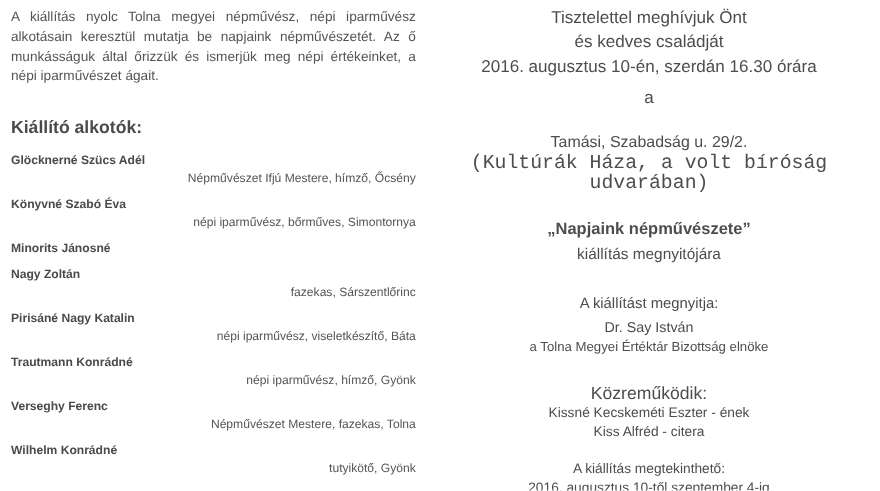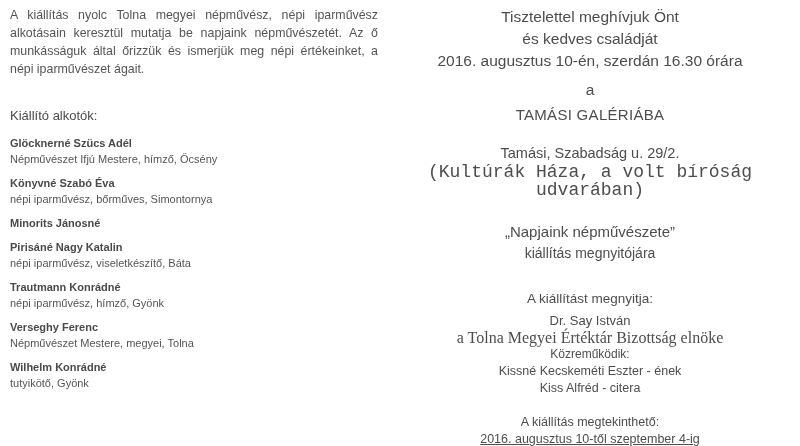--- a/index.html
+++ b/index.html
@@ -10,43 +10,43 @@
       position: relative;
     }
     .left {
       position: absolute; left: 10px; top: 6px; width: 368px;
     }
     .intro {
       font-size: 12.4px; line-height: 18px; text-align: justify;
       margin: 0; color: #555;
     }
     .exhib-heading {
-      margin-top: 30px; font-size: 13px; font-weight: normal; color: #4a4a4a;
+      margin-top: 30px; font-size: 16px; font-weight: bold; color: #4a4a4a;
     }
     .artists { margin-top: 13px; }
     .artist { margin-bottom: 9px; }
     .artist .name { font-size: 11px; font-weight: bold; line-height: 15px; color: #4a4a4a; }
-    .artist .desc { font-size: 11px; line-height: 16px; color: #555; }
+    .artist .desc { font-size: 11px; line-height: 16px; color: #555; text-align: right; }
 
     .right {
       position: absolute; left: 420px; top: 6px; width: 340px;
       text-align: center; color: #4d4d4d;
     }
     .invite { font-size: 15.5px; line-height: 22px; }
     .date { font-size: 15.5px; line-height: 22px; margin-top: 0; }
     .a-line { font-size: 15.5px; line-height: 22px; margin-top: 7px; }
     .gallery { font-size: 15px; line-height: 19px; letter-spacing: 0.3px; margin-top: 4px; }
     .address { font-size: 14.5px; line-height: 19px; margin-top: 20px; }
     .note { font-size: 18px; line-height: 18px; font-family: Liberation Mono, monospace; }
-    .title { font-size: 15px; font-weight: normal; line-height: 22px; margin-top: 22px; }
+    .title { font-size: 15px; font-weight: bold; line-height: 22px; margin-top: 22px; }
     .subtitle { font-size: 14px; line-height: 20px; }
     .opener-label { font-size: 13.5px; line-height: 20px; margin-top: 26px; }
     .opener-name { font-size: 13px; font-weight: normal; line-height: 18px; margin-top: 3px; }
-    .opener-role { font-size: 16px; line-height: 16px; font-family: Liberation Serif, serif; }
-    .perf-label { font-size: 12px; line-height: 17px; }
+    .opener-role { font-size: 12px; line-height: 16px; }
+    .perf-label { font-size: 16px; line-height: 17px; margin-top: 27px; }
     .perf { font-size: 12.5px; line-height: 17px; }
     .view-label { font-size: 12.5px; line-height: 17px; margin-top: 17px; }
     .view-dates { font-size: 12.5px; line-height: 17px; text-decoration: underline; }
   </style>
 </head>
 <body>
 
 <div class="left">
   <p class="intro">A kiállítás nyolc Tolna megyei népművész, népi iparművész alkotásain keresztül mutatja be napjaink népművészetét. Az ő munkásságuk által őrizzük és ismerjük meg népi értékeinket, a népi iparművészet ágait.</p>
   <div class="exhib-heading">Kiállító alkotók:</div>
@@ -56,44 +56,47 @@
       <div class="desc">Népművészet Ifjú Mestere, hímző, Őcsény</div>
     </div>
     <div class="artist">
       <div class="name">Könyvné Szabó Éva</div>
       <div class="desc">népi iparművész, bőrműves, Simontornya</div>
     </div>
     <div class="artist">
       <div class="name">Minorits Jánosné</div>
     </div>
     <div class="artist">
+      <div class="name">Nagy Zoltán</div>
+      <div class="desc">fazekas, Sárszentlőrinc</div>
+    </div>
+    <div class="artist">
       <div class="name">Pirisáné Nagy Katalin</div>
       <div class="desc">népi iparművész, viseletkészítő, Báta</div>
     </div>
     <div class="artist">
       <div class="name">Trautmann Konrádné</div>
       <div class="desc">népi iparművész,  hímző, Gyönk</div>
     </div>
     <div class="artist">
       <div class="name">Verseghy Ferenc</div>
-      <div class="desc">Népművészet Mestere, megyei, Tolna</div>
+      <div class="desc">Népművészet Mestere, fazekas, Tolna</div>
     </div>
     <div class="artist">
       <div class="name">Wilhelm Konrádné</div>
       <div class="desc">tutyikötő, Gyönk</div>
     </div>
   </div>
 </div>
 
 <div class="right">
   <div class="invite">Tisztelettel meghívjuk Önt</div>
   <div class="invite">és kedves családját</div>
   <div class="date">2016. augusztus 10-én, szerdán 16.30 órára</div>
   <div class="a-line">a</div>
-  <div class="gallery">TAMÁSI GALÉRIÁBA</div>
   <div class="address">Tamási, Szabadság u. 29/2.</div>
   <div class="note">(Kultúrák Háza, a volt bíróság udvarában)</div>
   <div class="title">„Napjaink népművészete”</div>
   <div class="subtitle">kiállítás megnyitójára</div>
   <div class="opener-label">A kiállítást megnyitja:</div>
   <div class="opener-name">Dr. Say István</div>
   <div class="opener-role">a Tolna Megyei Értéktár Bizottság elnöke</div>
   <div class="perf-label">Közreműködik:</div>
   <div class="perf">Kissné Kecskeméti Eszter - ének</div>
   <div class="perf">Kiss Alfréd - citera</div>

